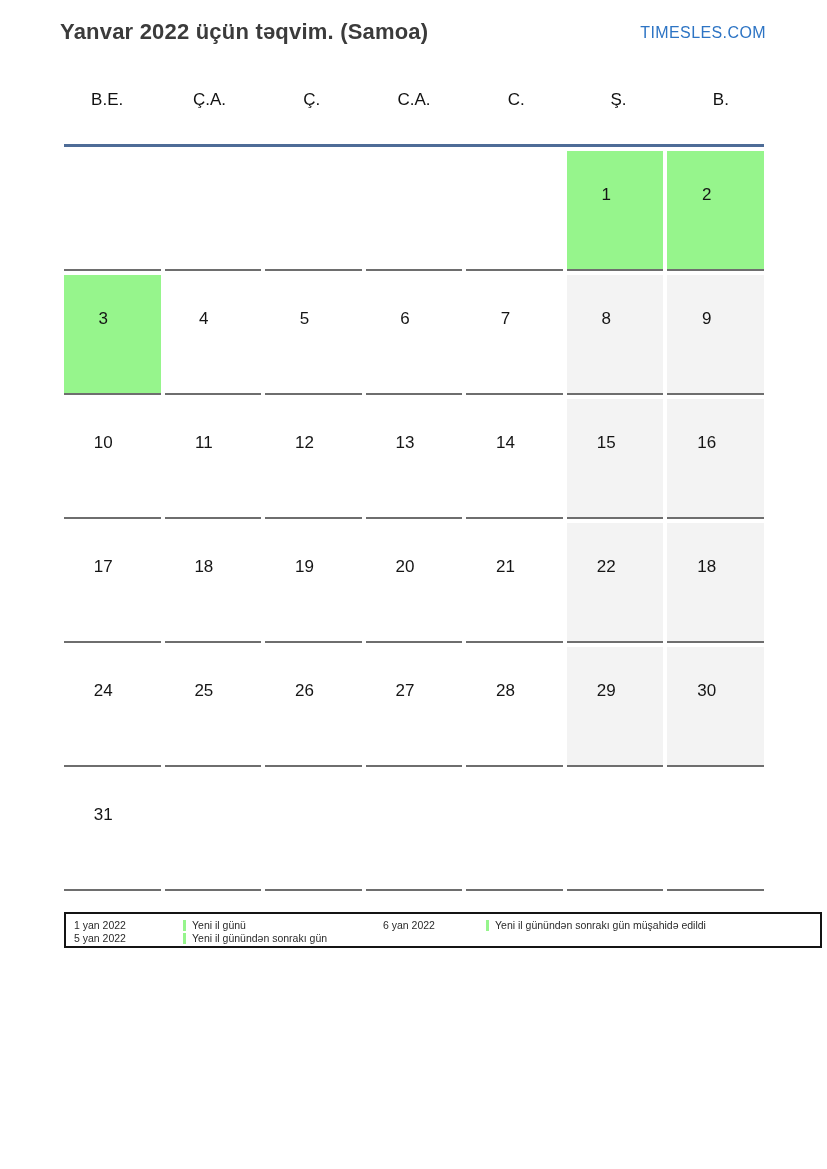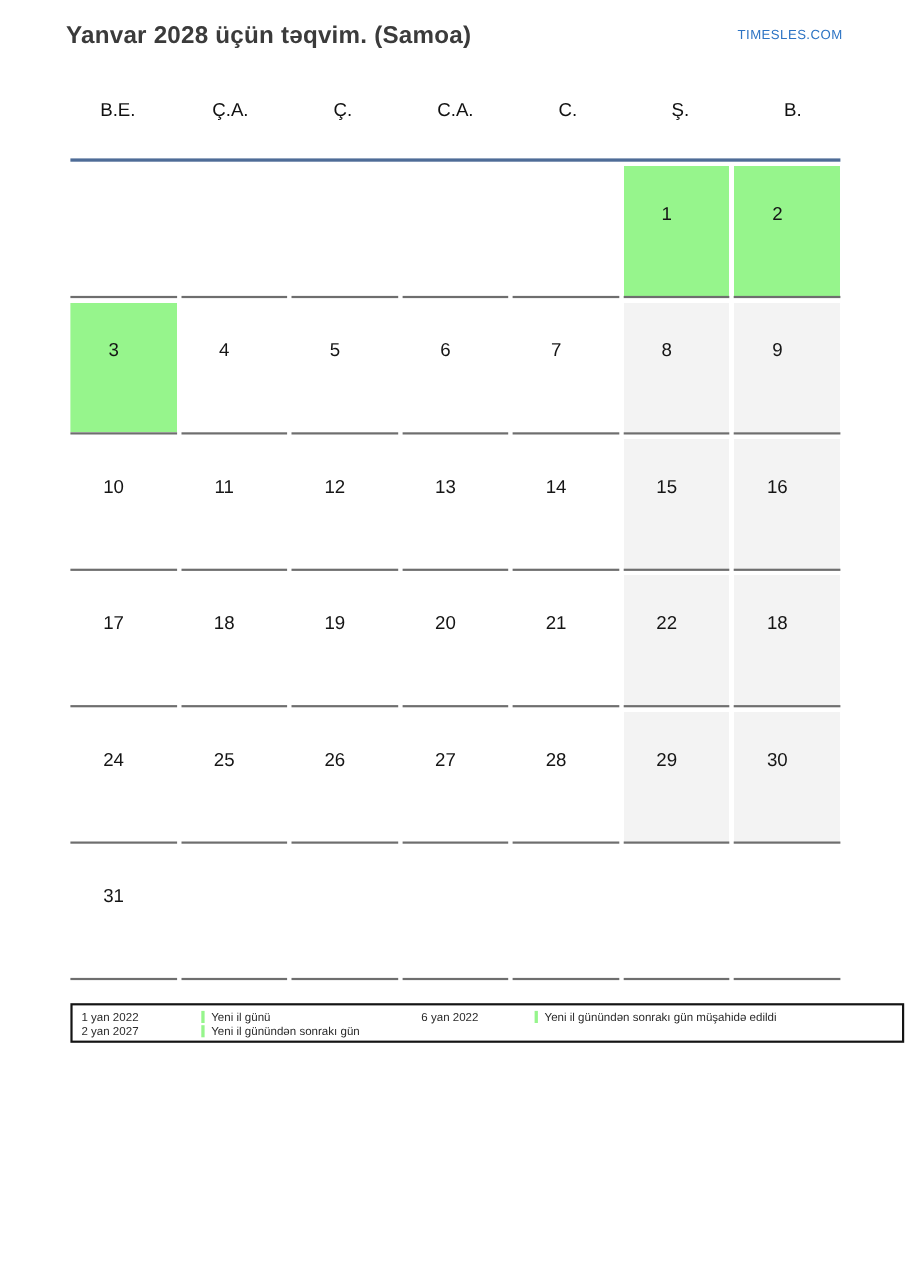--- a/index.html
+++ b/index.html
@@ -18,21 +18,21 @@
     font-family:"Liberation Sans", sans-serif;
     color:var(--ink);
     overflow:hidden;
   }
   .page-title{
     position:absolute;left:60px;top:19px;
     font-size:22px;color:#3b3b3b;letter-spacing:0.2px;
   }
   .brand{
     position:absolute;right:61px;top:24px;
-    font-size:12px;color:var(--brand-blue);
+    font-size:16px;color:var(--brand-blue);
     letter-spacing:0.4px;text-decoration:none;
     cursor:pointer;
   }
   .day-headers{
     position:absolute;left:64px;top:90px;width:700px;
     display:grid;grid-template-columns:repeat(7,1fr);column-gap:16px;
   }
   .dh{
     text-align:center;font-size:17px;color:#111;
   }
@@ -69,21 +69,21 @@
   .lg-item3{left:420px;top:5px;}
   .bar{
     display:inline-block;width:3px;height:11px;
     background:var(--green);
     vertical-align:-2px;margin-right:6px;
   }
 </style>
 </head>
 <body>
 
-<h1 class="page-title">Yanvar 2028 üçün təqvim. (Samoa)</h1>
+<h1 class="page-title">Yanvar 2022 üçün təqvim. (Samoa)</h1>
 <a class="brand">TIMESLES.COM</a>
 
 <div class="day-headers">
     <div class="dh">B.E.</div>
     <div class="dh">Ç.A.</div>
     <div class="dh">Ç.</div>
     <div class="dh">C.A.</div>
     <div class="dh">C.</div>
     <div class="dh">Ş.</div>
     <div class="dh">B.</div>
@@ -191,18 +191,18 @@
     <div class="cell"></div>
     <div class="cell"></div>
     <div class="cell"></div>
     <div class="cell"></div>
     <div class="cell"></div>
     <div class="cell"></div>
   </div>
 
 <div class="legend-box">
   <span class="abs lg-date1">1 yan 2022</span>
-  <span class="abs lg-date2">2 yan 2027</span>
+  <span class="abs lg-date2">5 yan 2022</span>
   <span class="abs lg-item1"><span class="bar"></span><span>Yeni il günü</span></span>
   <span class="abs lg-item2"><span class="bar"></span><span>Yeni il günündən sonrakı gün</span></span>
   <span class="abs lg-date3">6 yan 2022</span>
   <span class="abs lg-item3"><span class="bar"></span><span>Yeni il günündən sonrakı gün müşahidə edildi</span></span>
 </div>
 
 </body></html>

